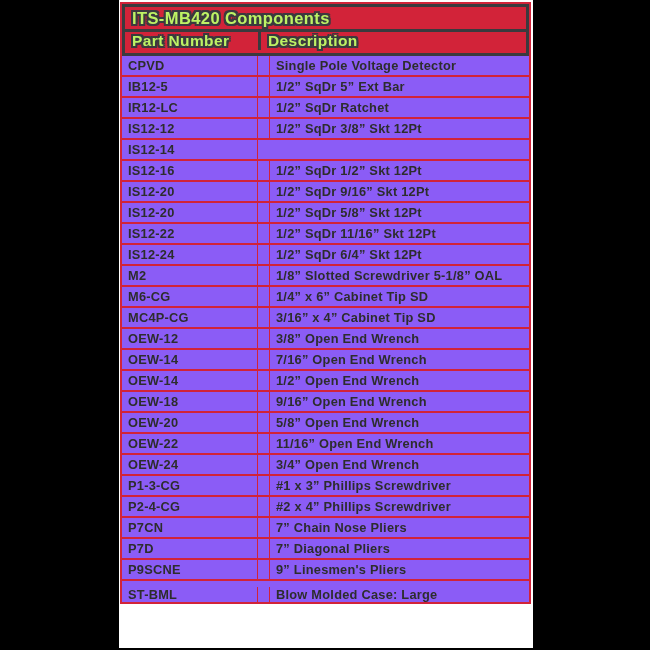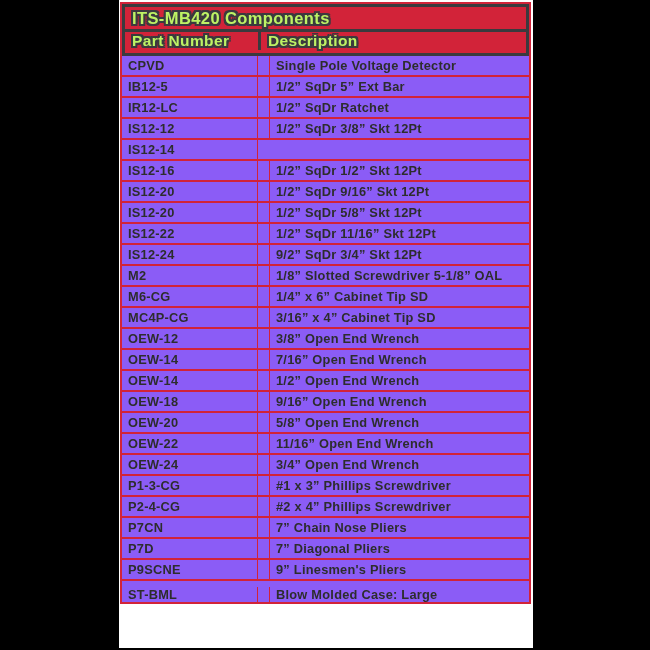--- a/index.html
+++ b/index.html
@@ -167,21 +167,21 @@
     <div class="cell cell-desc">1/2” SqDr 5/8” Skt 12Pt</div>
   </div>
 
   <div class="data-row">
     <div class="cell cell-part">IS12-22</div>
     <div class="cell cell-desc">1/2” SqDr 11/16” Skt 12Pt</div>
   </div>
 
   <div class="data-row">
     <div class="cell cell-part">IS12-24</div>
-    <div class="cell cell-desc">9/2” SqDr 3/4” Skt 12Pt</div>
+    <div class="cell cell-desc">1/2” SqDr 6/4” Skt 12Pt</div>
   </div>
 
   <div class="data-row">
     <div class="cell cell-part">M2</div>
     <div class="cell cell-desc">1/8” Slotted Screwdriver 5-1/8” OAL</div>
   </div>
 
   <div class="data-row">
     <div class="cell cell-part">M6-CG</div>
     <div class="cell cell-desc">1/4” x 6” Cabinet Tip SD</div>

